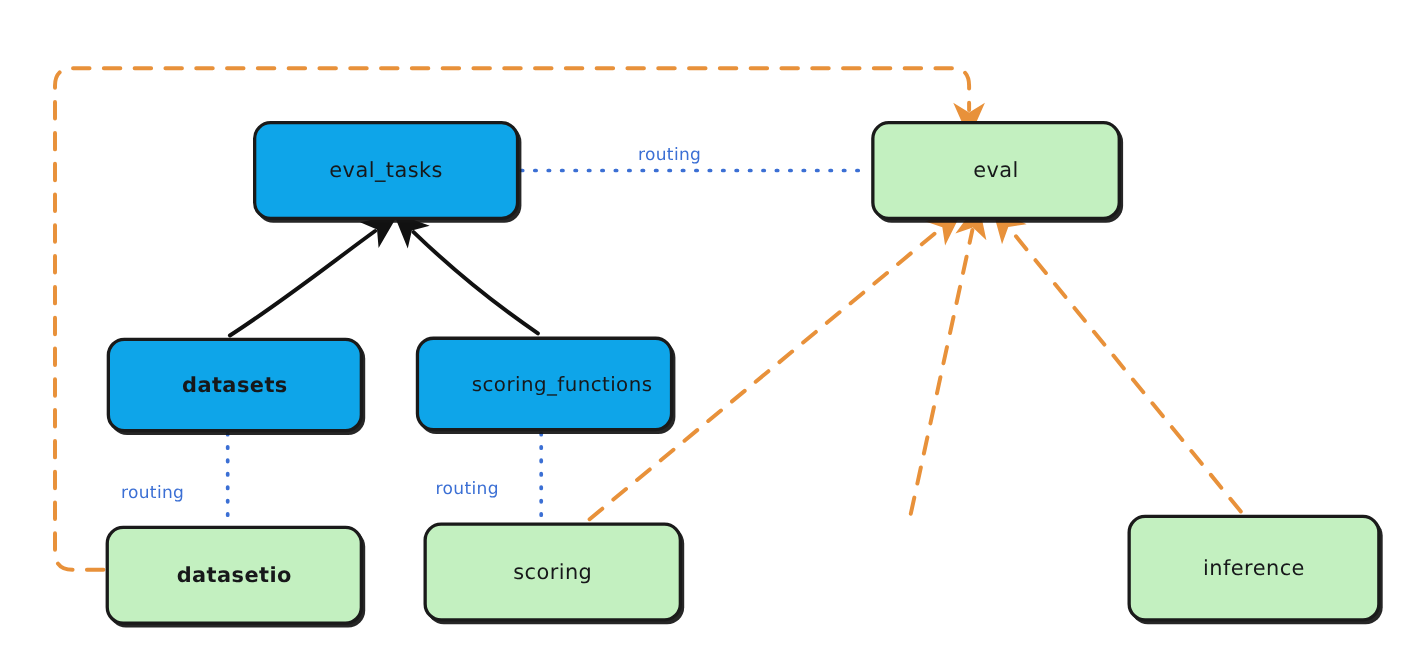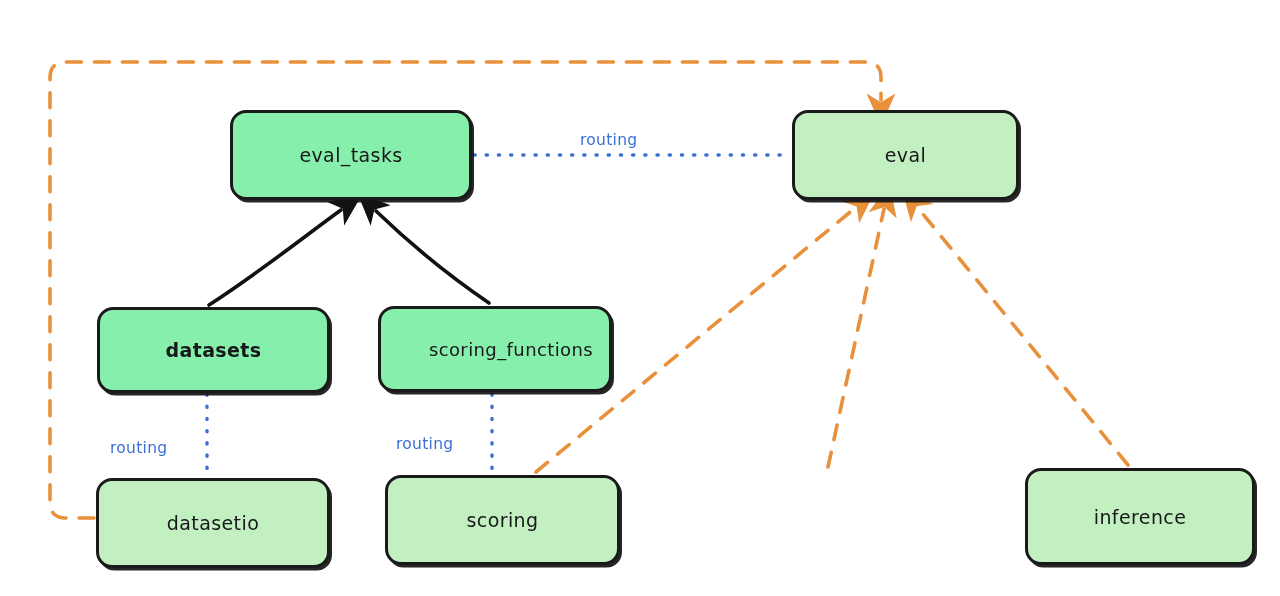--- a/index.html
+++ b/index.html
@@ -31,21 +31,21 @@
     position: absolute;
     box-sizing: border-box;
     border: 3.2px solid #1a1a1a;
     border-radius: 16px;
     display: flex;
     align-items: center;
     justify-content: center;
     z-index: 3;
     box-shadow: 2.5px 3px 0 -0.5px rgba(20,20,20,0.92);
   }
-  .node-api { background: #86efac; }
+  .node-api { background: #0ea5e9; }
   .node-provider { background: #c3f0c0; }
   .node-label {
     font-family: "DejaVu Sans", sans-serif;
     font-size: 19px;
     letter-spacing: 0.4px;
     color: #17181a;
     white-space: nowrap;
     user-select: none;
   }
   .node-label.small { font-size: 18px; }
@@ -117,21 +117,21 @@
   </div>
 
   <div class="node node-api" style="left:97px; top:307px; width:233px; height:86px;font-weight:bold;">
     <span class="node-label">datasets</span>
   </div>
 
   <div class="node node-api" style="left:378px; top:306px; width:234px; height:86px;padding-left:32px;">
     <span class="node-label small">scoring_functions</span>
   </div>
 
-  <div class="node node-provider" style="left:96px; top:478px; width:234px; height:90px;">
+  <div class="node node-provider" style="left:96px; top:478px; width:234px; height:90px;font-weight:bold;">
     <span class="node-label">datasetio</span>
   </div>
 
   <div class="node node-provider" style="left:385px; top:475px; width:235px; height:90px;">
     <span class="node-label">scoring</span>
   </div>
 
 
   <div class="node node-provider" style="left:1025px; top:468px; width:230px; height:97px;">
     <span class="node-label">inference</span>

